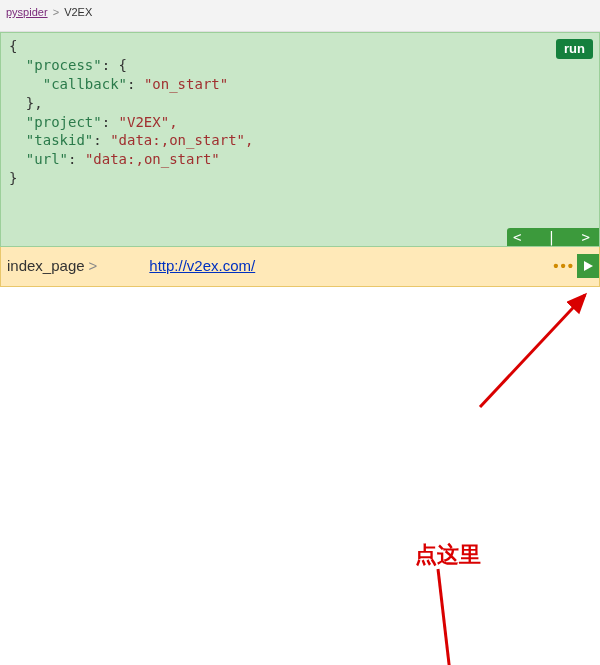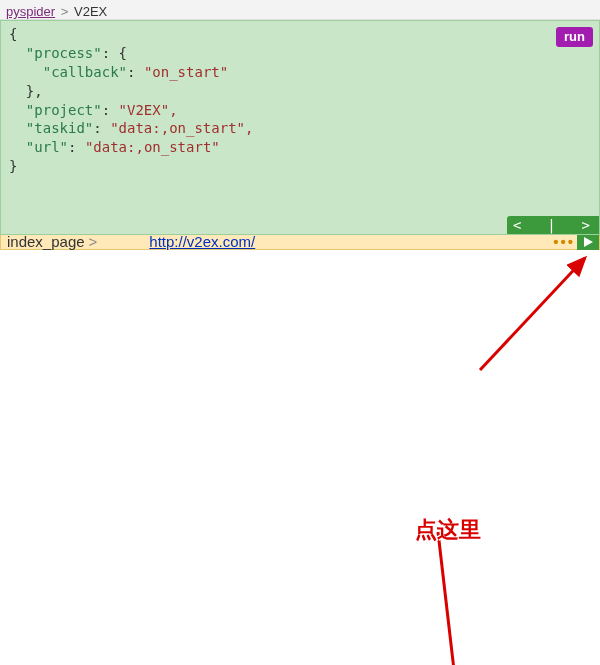--- a/index.html
+++ b/index.html
@@ -1,35 +1,35 @@
 <!DOCTYPE html>
 <html><head>
 <meta charset="utf-8">
 <style>
   * { box-sizing: border-box; margin: 0; padding: 0; }
   html, body { width: 600px; height: 665px; font-family: "Helvetica Neue", Arial, sans-serif; font-size: 15px; background: #fff; position: relative; overflow: hidden; }
 
   
-  .breadcrumb { height: 20px; line-height: 24px; padding: 0 6px; background: #f3f3f3; border-bottom: 1px solid #e0e0e0; font-size: 13px; color: #333; }
+  .breadcrumb { height: 32px; line-height: 24px; padding: 0 6px; background: #f3f3f3; border-bottom: 1px solid #e0e0e0; font-size: 11px; color: #333; }
   .breadcrumb a { color: #7a2a7a; text-decoration: underline; }
   .breadcrumb .sep { color: #888; padding: 0 2px; }
 
   
   .code-panel { position: relative; background: #c9e7c8; border: 1px solid #9ccf9a; font-family: Consolas, Menlo, monospace; font-size: 14px; line-height: 1.35; color: #333; padding: 4px 8px 20px 8px; white-space: pre; }
   .tok-brace  { color: #333; }
   .tok-key    { color: #2a7a4a; }
   .tok-colon  { color: #333; }
   .tok-string { color: #a03030; }
 
-  .run-btn { position: absolute; top: 6px; right: 6px; background: #a21caf; color: #fff; font-family: Arial, sans-serif; font-size: 13px; font-weight: bold; padding: 1px 8px; border-radius: 3px; cursor: pointer; }
+  .run-btn { position: absolute; top: 6px; right: 6px; background: #15803d; color: #fff; font-family: Arial, sans-serif; font-size: 13px; font-weight: bold; padding: 1px 8px; border-radius: 3px; cursor: pointer; }
 
   .nav-arrows { position: absolute; bottom: 0; right: 0; background: #3c9a3c; color: #fff; font-family: monospace; font-size: 14px; padding: 0 6px; height: 18px; line-height: 18px; letter-spacing: 3px; border-radius: 3px 0 0 0; }
 
   
-  .row-bar { height: 15px; line-height: 24px; background: #ffe9b8; border: 1px solid #e9c76b; border-top: none; display: flex; align-items: center; font-size: 15px; color: #333; }
+  .row-bar { height: 40px; line-height: 24px; background: #ffe9b8; border: 1px solid #e9c76b; border-top: none; display: flex; align-items: center; font-size: 15px; color: #333; }
   .row-bar .fn    { padding-left: 6px; }
   .row-bar .sep   { color: #888; padding: 0 4px; }
   .row-bar a.url  { color: #0030c0; text-decoration: underline; margin-left: 48px; }
   .row-bar .spacer { flex: 1; }
   .row-bar .dots  { color: #d08a00; font-weight: bold; letter-spacing: 2px; padding-right: 2px; cursor: pointer; }
   .row-bar .play  { width: 22px; height: 24px; background: #3c9a3c; display: flex; align-items: center; justify-content: center; cursor: pointer; }
   .row-bar .play svg { display: block; }
 
   
   .main { position: relative; height: 593px; background: #fff; }
@@ -84,15 +84,15 @@
   </svg>
 
   <svg class="arrow" style="left:0;top:0" width="600" height="600">
     <defs>
         <marker id="ah2" markerWidth="8" markerHeight="8" refX="6" refY="3" orient="auto">
           <path d="M0,0 L7,3 L0,6 Z" fill="#d90000"></path>
         </marker>
       </defs>
     <line x1="438" y1="282" x2="470" y2="558" stroke="#d90000" stroke-width="3" marker-end="url(#ah2)"></line>
   </svg>
-  <div class="anno" style="left:415px; top:266px;">点这里</div>
+  <div class="anno" style="left:415px; top:254px;">点这里</div>
 
 </div>
 
 </body></html>

